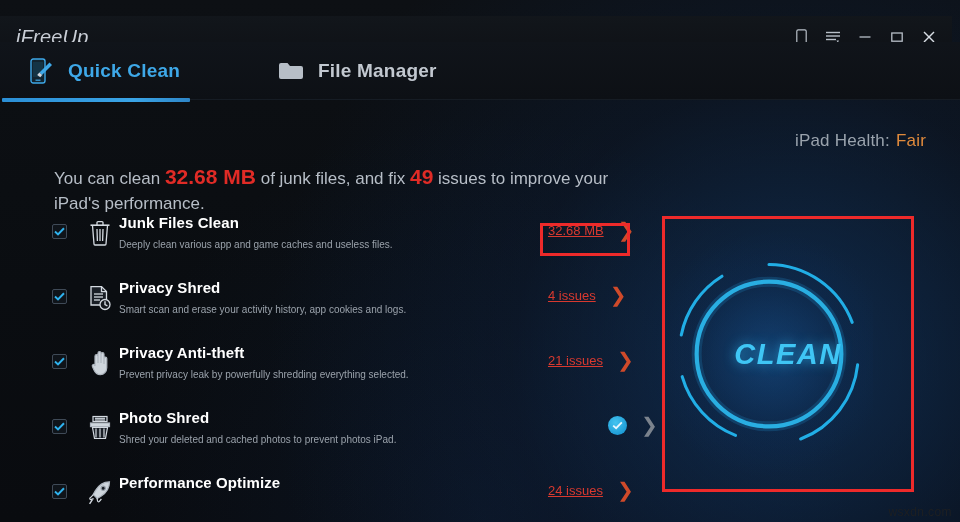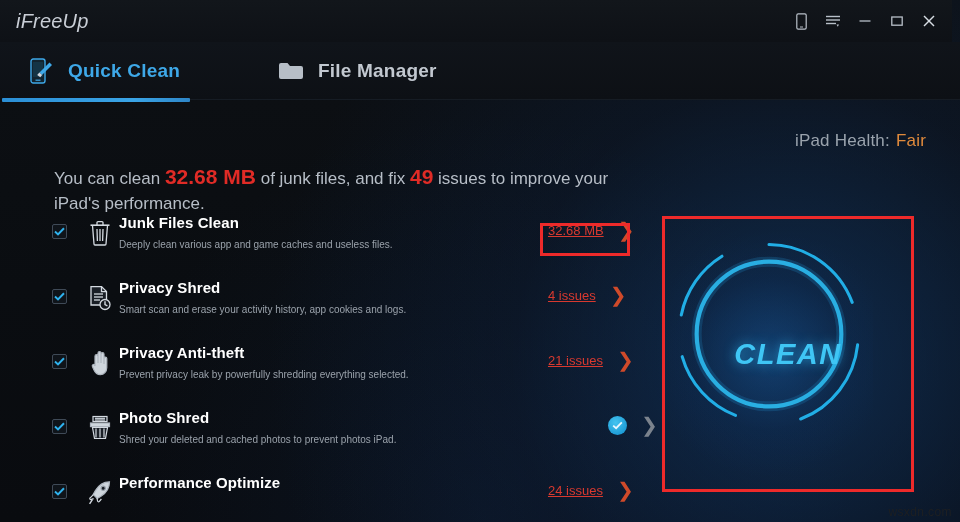--- a/index.html
+++ b/index.html
@@ -14,21 +14,21 @@
     width: 960px; height: 522px;
     background:
       radial-gradient(circle at 790px 360px, rgba(20,70,130,0.55) 0%, rgba(14,40,80,0.25) 32%, rgba(10,16,26,0) 60%),
       radial-gradient(ellipse at 480px 520px, rgba(18,45,85,0.25) 0%, rgba(10,14,20,0) 55%),
       linear-gradient(180deg, #0d1014 0%, #0a0d11 55%, #090b0f 100%);
     overflow: hidden;
   }
 
   
   .titlebar {
-    position: absolute; top: 0; left: 0;
+    position: absolute; top: 16px; left: 0;
     width: 952px; height: 42px;
     background: linear-gradient(180deg, #12161b 0%, #0e1116 100%);
     display: flex; align-items: center;
   }
   .app-logo {
     margin-left: 16px;
     color: #c9ced6;
     font-size: 20px;
     font-style: italic;
     font-weight: 500;
@@ -147,21 +147,21 @@
     border: 3px solid #ee2a2a;
     pointer-events: none;
   }
   #annot-junk  { left: 540px; top: 223px; width: 90px; height: 33px; }
   #annot-clean { left: 662px; top: 216px; width: 252px; height: 276px; }
 
   
   .cleanwrap {
     position: absolute; left: 665px; top: 219px;
     width: 208px; height: 270px;
-    display: flex; align-items: flex-start; justify-content: center;
+    display: flex; align-items: center; justify-content: center;
     background: radial-gradient(circle at 50% 50%, rgba(22,85,150,0.45) 0%, rgba(12,45,88,0.25) 45%, rgba(9,13,20,0) 72%);
     cursor: pointer;
   }
   .cleanwrap svg { display: block; }
   .cleanlabel {
     position: absolute; left: 0; top: 0;
     width: 246px; height: 270px;
     display: flex; align-items: center; justify-content: center;
     color: #3fc6f5;
     font-size: 29px; font-style: italic; font-weight: 700;

